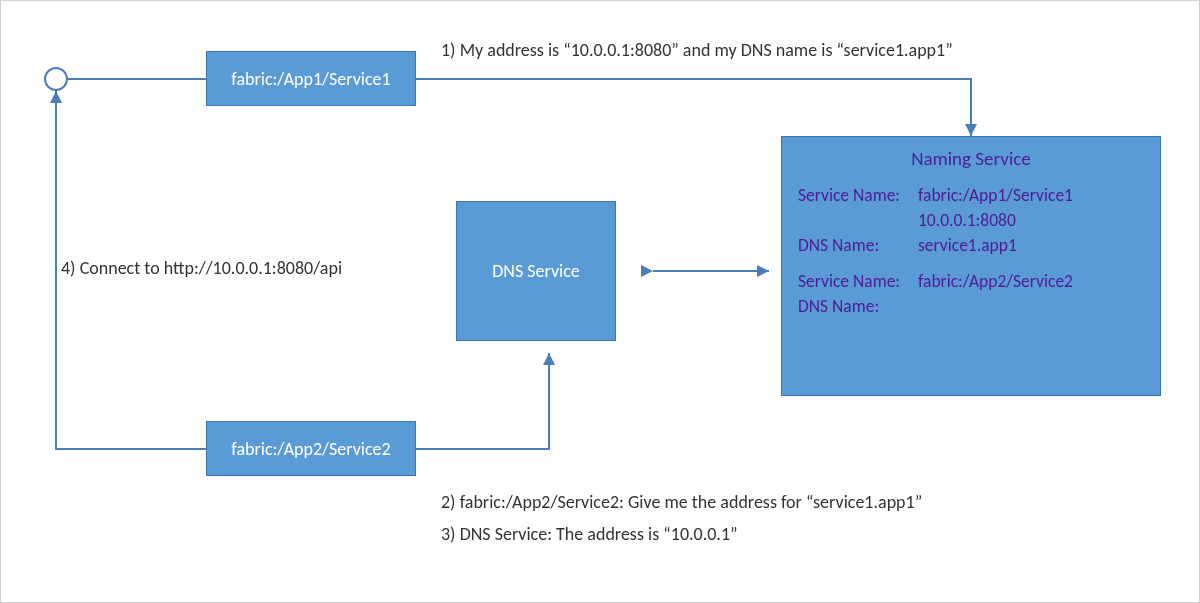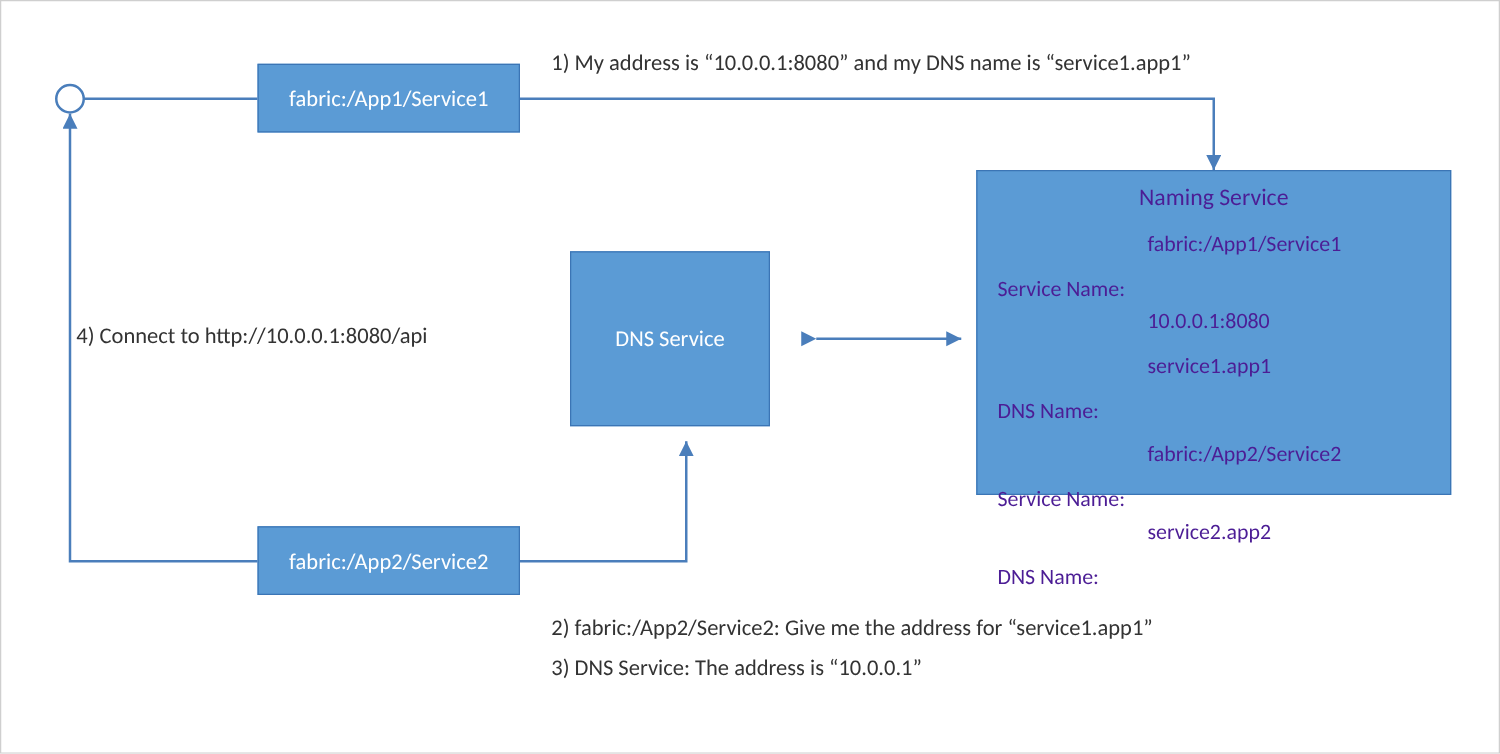--- a/index.html
+++ b/index.html
@@ -44,21 +44,21 @@
     padding: 8px 16px 10px 16px;
     font-size: 17.5px;
     line-height: 1.45;
   }
   .naming .title {
     text-align: center;
     font-size: 19px;
     margin-bottom: 10px;
   }
   .naming .row { display: flex; }
-  .naming .k { width: 120px; flex: 0 0 120px; margin-top: 36px; }
+  .naming .k { width: 120px; flex: 0 0 120px; }
   .naming .v { flex: 1 1 auto; }
   .naming .indent .v { padding-left: 0; }
   .gap { height: 10px; }
   svg.arrows {
     position: absolute;
     left: 0; top: 0;
     width: 1200px; height: 603px;
     pointer-events: none;
   }
   .arrowline {
@@ -106,21 +106,20 @@
     </div>
 
     <div class="gap"></div>
 
     <div class="row">
       <span class="k">Service Name:</span>
       <span class="v">fabric:/App2/Service2</span>
     </div>
     <div class="row">
       <span class="k">DNS Name:</span>
-      <span class="v">service2.app2</span>
     </div>
   </div>
 
   <div class="label" style="left:440px; top:38px;">1) My address is “10.0.0.1:8080” and my DNS name is “service1.app1”</div>
   <div class="label" style="left:440px; top:490px;">2) fabric:/App2/Service2: Give me the address for “service1.app1”</div>
   <div class="label" style="left:440px; top:522px;">3) DNS Service: The address is “10.0.0.1”</div>
   <div class="label" style="left:60px; top:256px;">4) Connect to http://10.0.0.1:8080/api</div>
 
   <svg class="arrows">
     <defs>

